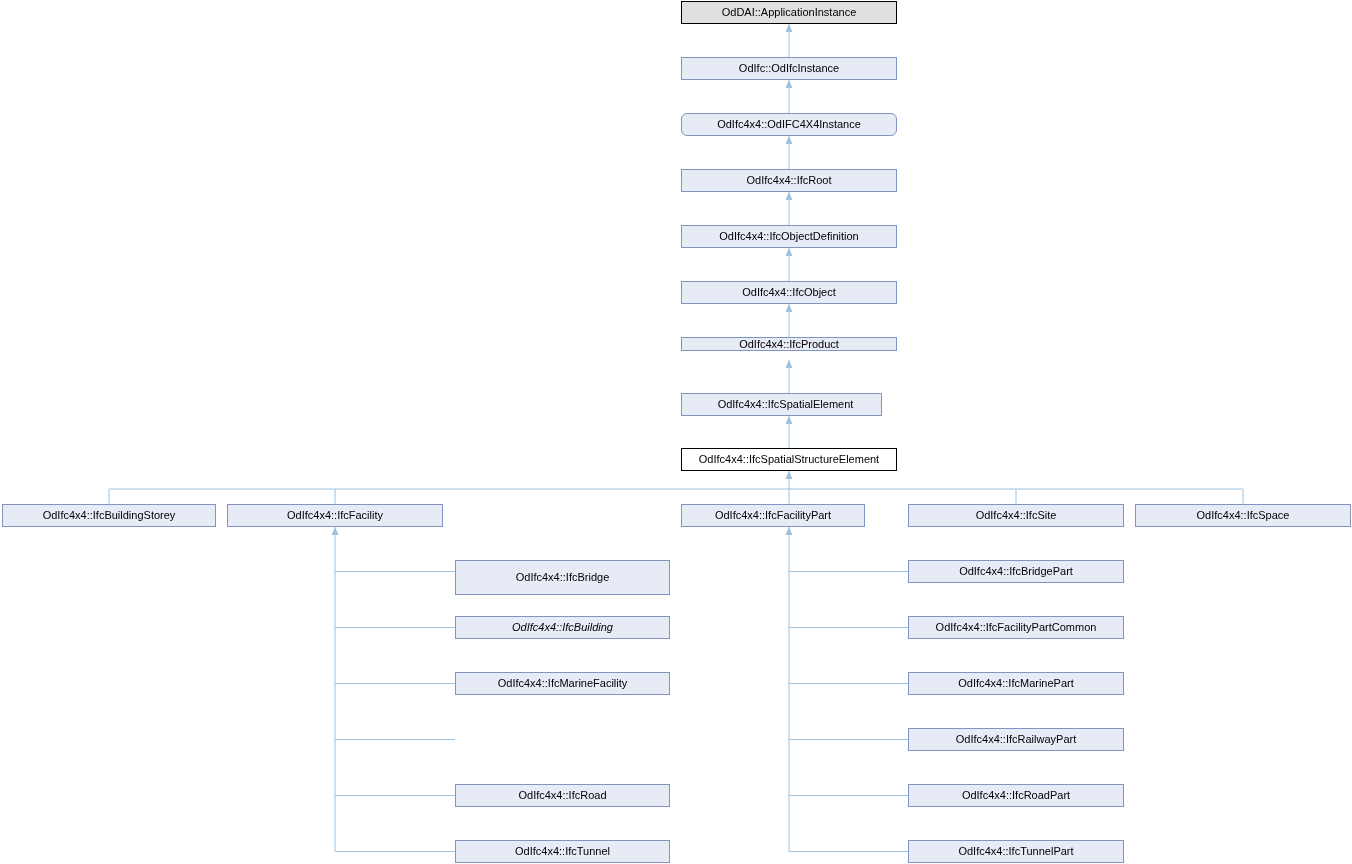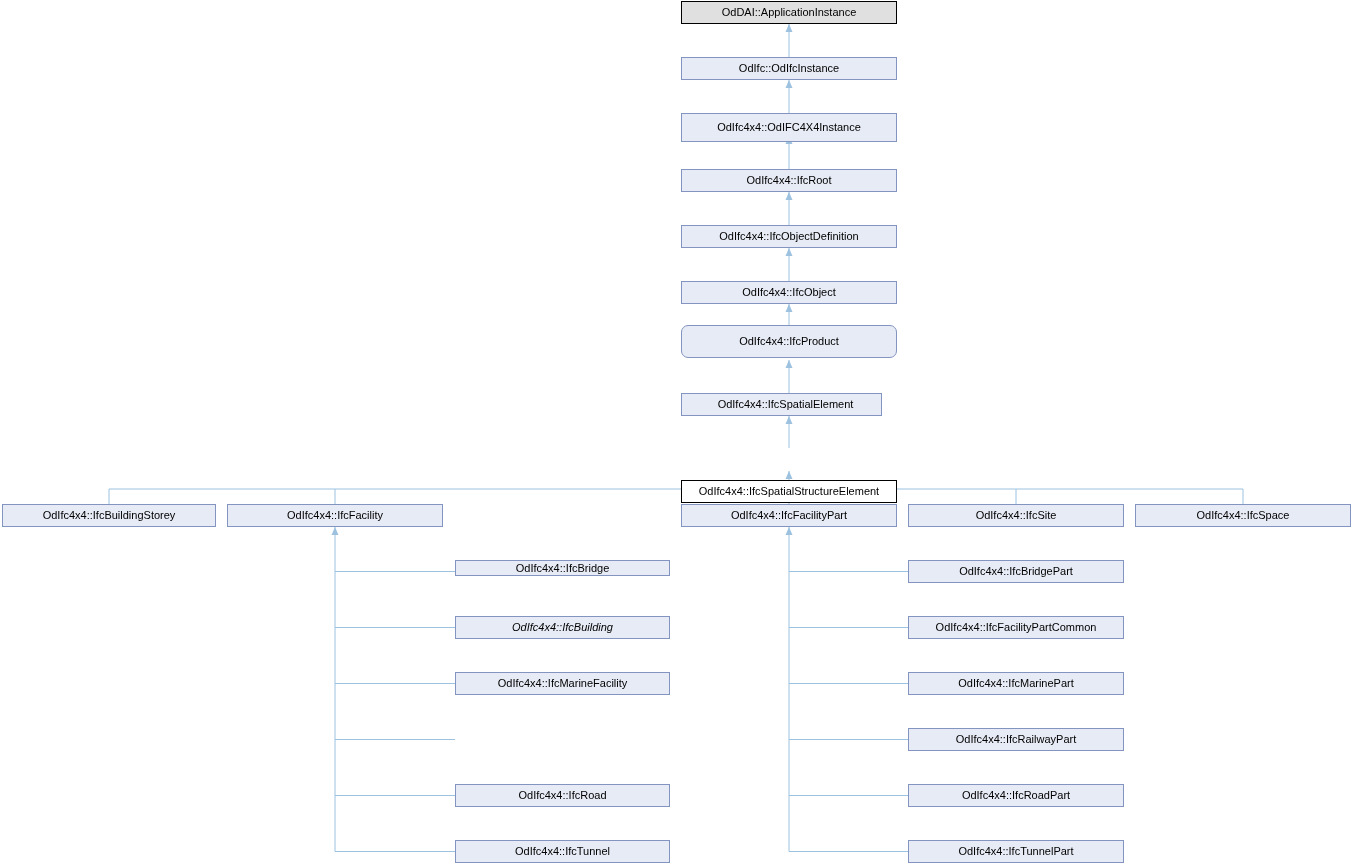--- a/index.html
+++ b/index.html
@@ -43,21 +43,20 @@
     white-space: nowrap;
     cursor: pointer;
   }
   .node.root {
     background: var(--root-fill, #e0e0e0);
     border: 1.4px solid var(--root-border, #000000);
   }
   .node.highlight {
     background: var(--highlight-fill, #ffffff);
     border: 1.4px solid var(--highlight-border, #000000);
-    margin-top: 32px;
   }
 </style>
 </head>
 <body>
 
 <div class="canvas">
   <svg class="edges-layer" xmlns="http://www.w3.org/2000/svg" width="1352" height="864" viewBox="0 0 1352 864">
       <g>
         <line x1="789" y1="57" x2="789" y2="24" stroke="#9cc2e0" stroke-width="1"></line>
         <polygon points="789,24 785.5,32 792.5,32" fill="#9cc2e0"></polygon>
@@ -116,33 +115,33 @@
         <line x1="789" y1="683.5" x2="908" y2="683.5" stroke="#9cc2e0" stroke-width="1"></line>
         <line x1="789" y1="739.5" x2="908" y2="739.5" stroke="#9cc2e0" stroke-width="1"></line>
         <line x1="789" y1="795.5" x2="908" y2="795.5" stroke="#9cc2e0" stroke-width="1"></line>
         <line x1="789" y1="851.5" x2="908" y2="851.5" stroke="#9cc2e0" stroke-width="1"></line>
         <polygon points="789,527 785.5,535 792.5,535" fill="#9cc2e0"></polygon>
       </g>
     </svg>
   <div class="nodes-layer">
       <div class="node root" style="left: 681px; top: 1px; width: 216px; height: 23px;">OdDAI::ApplicationInstance</div>
       <div class="node" style="left: 681px; top: 57px; width: 216px; height: 23px;">OdIfc::OdIfcInstance</div>
-      <div class="node" style="left: 681px; top: 113px; width: 216px; height: 29px;">OdIfc4x4::OdIFC4X4Instance</div>
+      <div class="node" style="left: 681px; top: 113px; width: 216px; height: 23px; border-radius: 6px;">OdIfc4x4::OdIFC4X4Instance</div>
       <div class="node" style="left: 681px; top: 169px; width: 216px; height: 23px;">OdIfc4x4::IfcRoot</div>
       <div class="node" style="left: 681px; top: 225px; width: 216px; height: 23px;">OdIfc4x4::IfcObjectDefinition</div>
       <div class="node" style="left: 681px; top: 281px; width: 216px; height: 23px;">OdIfc4x4::IfcObject</div>
-      <div class="node" style="left: 681px; top: 325px; width: 216px; height: 33px; border-radius: 7px;">OdIfc4x4::IfcProduct</div>
+      <div class="node" style="left: 681px; top: 337px; width: 216px; height: 14px;">OdIfc4x4::IfcProduct</div>
       <div class="node" style="left: 681px; top: 393px; width: 201px; height: 23px; padding-left: 8px;">OdIfc4x4::IfcSpatialElement</div>
       <div class="node highlight" style="left: 681px; top: 448px; width: 216px; height: 23px;">OdIfc4x4::IfcSpatialStructureElement</div>
       <div class="node" style="left: 2px; top: 504px; width: 214px; height: 23px;">OdIfc4x4::IfcBuildingStorey</div>
       <div class="node" style="left: 227px; top: 504px; width: 216px; height: 23px;">OdIfc4x4::IfcFacility</div>
-      <div class="node" style="left: 681px; top: 504px; width: 216px; height: 23px;">OdIfc4x4::IfcFacilityPart</div>
+      <div class="node" style="left: 681px; top: 504px; width: 184px; height: 23px;">OdIfc4x4::IfcFacilityPart</div>
       <div class="node" style="left: 908px; top: 504px; width: 216px; height: 23px;">OdIfc4x4::IfcSite</div>
       <div class="node" style="left: 1135px; top: 504px; width: 216px; height: 23px;">OdIfc4x4::IfcSpace</div>
-      <div class="node" style="left: 455px; top: 560px; width: 215px; height: 16px;">OdIfc4x4::IfcBridge</div>
+      <div class="node" style="left: 455px; top: 560px; width: 215px; height: 35px;">OdIfc4x4::IfcBridge</div>
       <div class="node" style="left: 455px; top: 616px; width: 215px; height: 23px; font-style: italic;">OdIfc4x4::IfcBuilding</div>
       <div class="node" style="left: 455px; top: 672px; width: 215px; height: 23px;">OdIfc4x4::IfcMarineFacility</div>
       <div class="node" style="left: 455px; top: 784px; width: 215px; height: 23px;">OdIfc4x4::IfcRoad</div>
       <div class="node" style="left: 455px; top: 840px; width: 215px; height: 23px;">OdIfc4x4::IfcTunnel</div>
       <div class="node" style="left: 908px; top: 560px; width: 216px; height: 23px;">OdIfc4x4::IfcBridgePart</div>
       <div class="node" style="left: 908px; top: 616px; width: 216px; height: 23px;">OdIfc4x4::IfcFacilityPartCommon</div>
       <div class="node" style="left: 908px; top: 672px; width: 216px; height: 23px;">OdIfc4x4::IfcMarinePart</div>
       <div class="node" style="left: 908px; top: 728px; width: 216px; height: 23px;">OdIfc4x4::IfcRailwayPart</div>
       <div class="node" style="left: 908px; top: 784px; width: 216px; height: 23px;">OdIfc4x4::IfcRoadPart</div>
       <div class="node" style="left: 908px; top: 840px; width: 216px; height: 23px;">OdIfc4x4::IfcTunnelPart</div>

